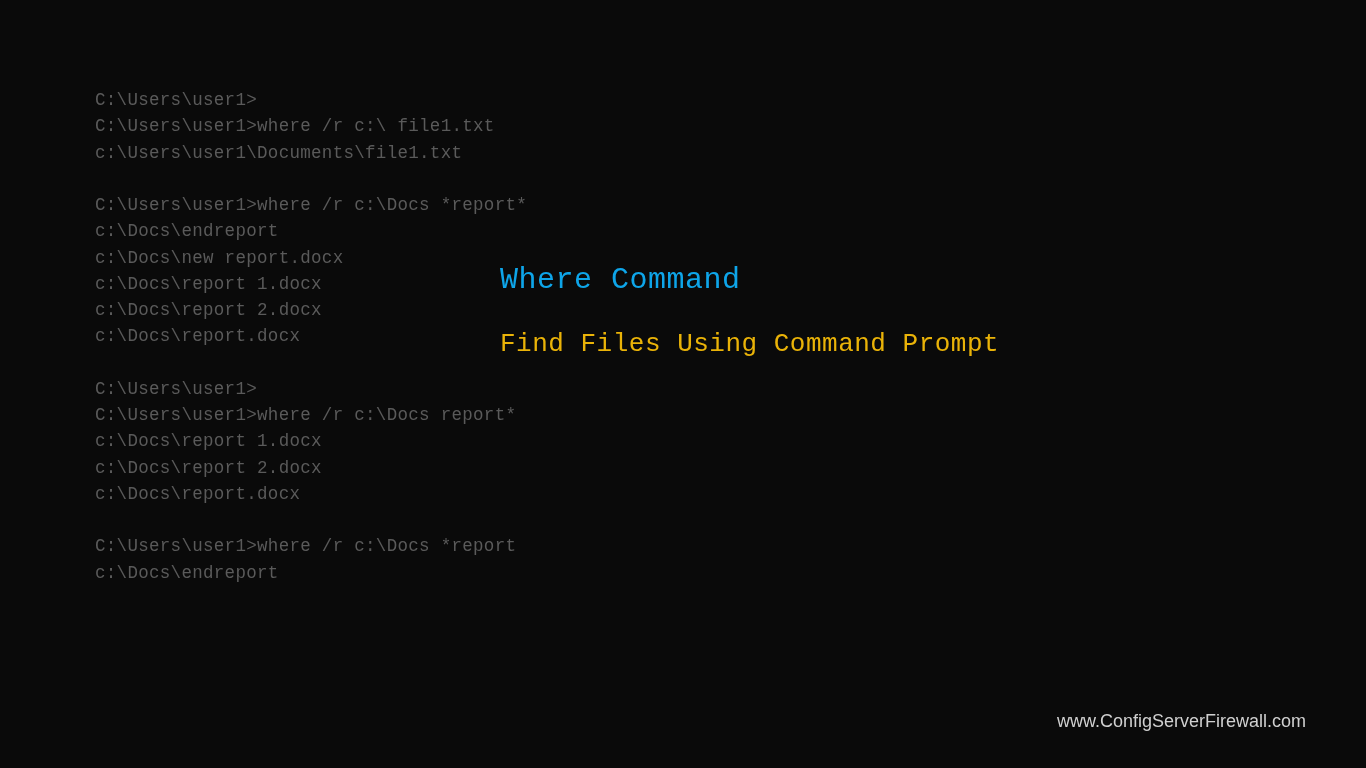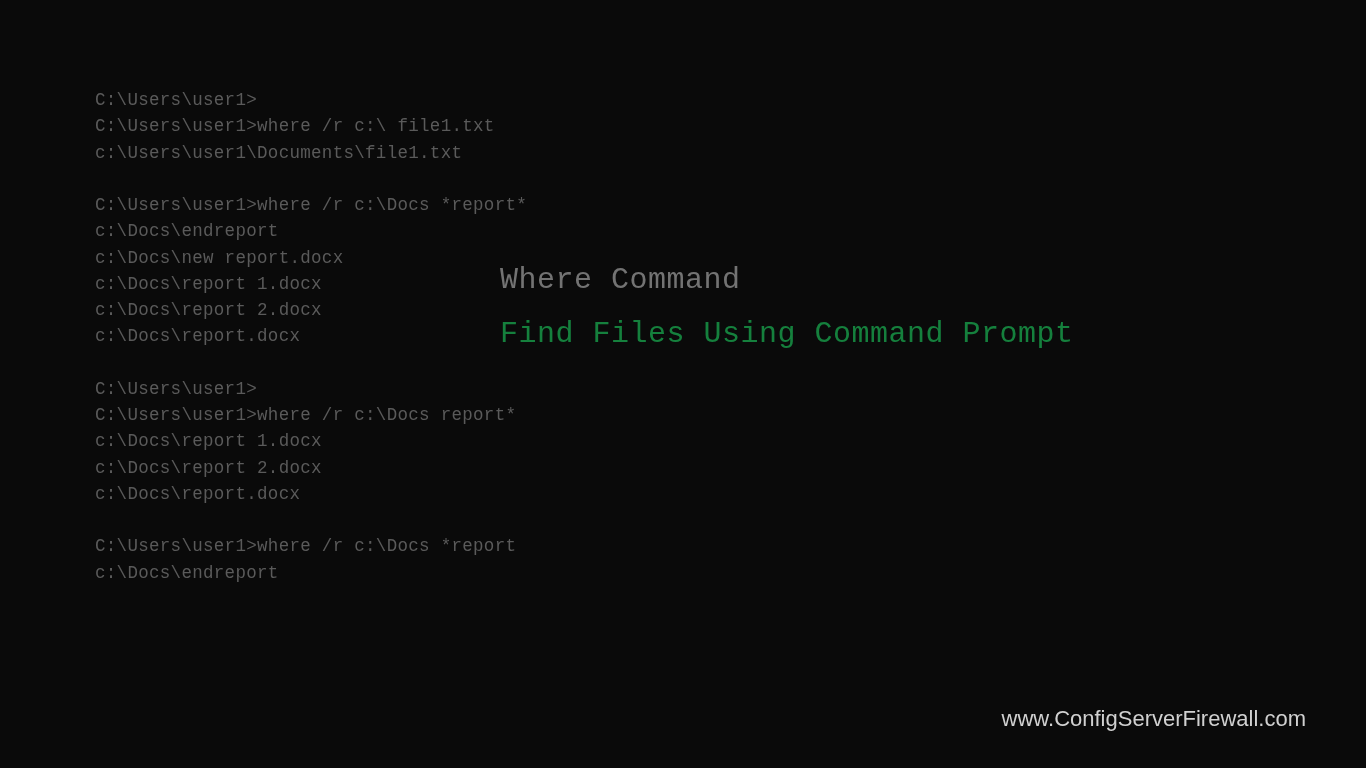--- a/index.html
+++ b/index.html
@@ -24,38 +24,38 @@
     line-height: 1.5;
     white-space: pre;
     letter-spacing: 0.3px;
   }
   .headline-block {
     position: absolute;
     left: 500px;
     top: 263px;
   }
   .title-line {
-    color: #737373;
+    color: #0ea5e9;
     font-size: 30px;
     font-family: 'Consolas', 'Courier New', monospace;
     letter-spacing: 0.5px;
   }
   .subtitle-line {
-    color: #15803d;
-    font-size: 30px;
+    color: #eab308;
+    font-size: 26px;
     font-family: 'Consolas', 'Courier New', monospace;
     letter-spacing: 0.5px;
-    margin-top: 20px;
+    margin-top: 32px;
   }
   .site-url {
     position: absolute;
     right: 60px;
     bottom: 36px;
     color: #d0d0d0;
-    font-size: 22px;
+    font-size: 18px;
     font-family: Arial, Helvetica, sans-serif;
     text-align: right;
   }
 </style>
 </head>
 <body>
 
 <div class="terminal-block">C:\Users\user1&gt;
 C:\Users\user1&gt;where /r c:\ file1.txt
 c:\Users\user1\Documents\file1.txt

